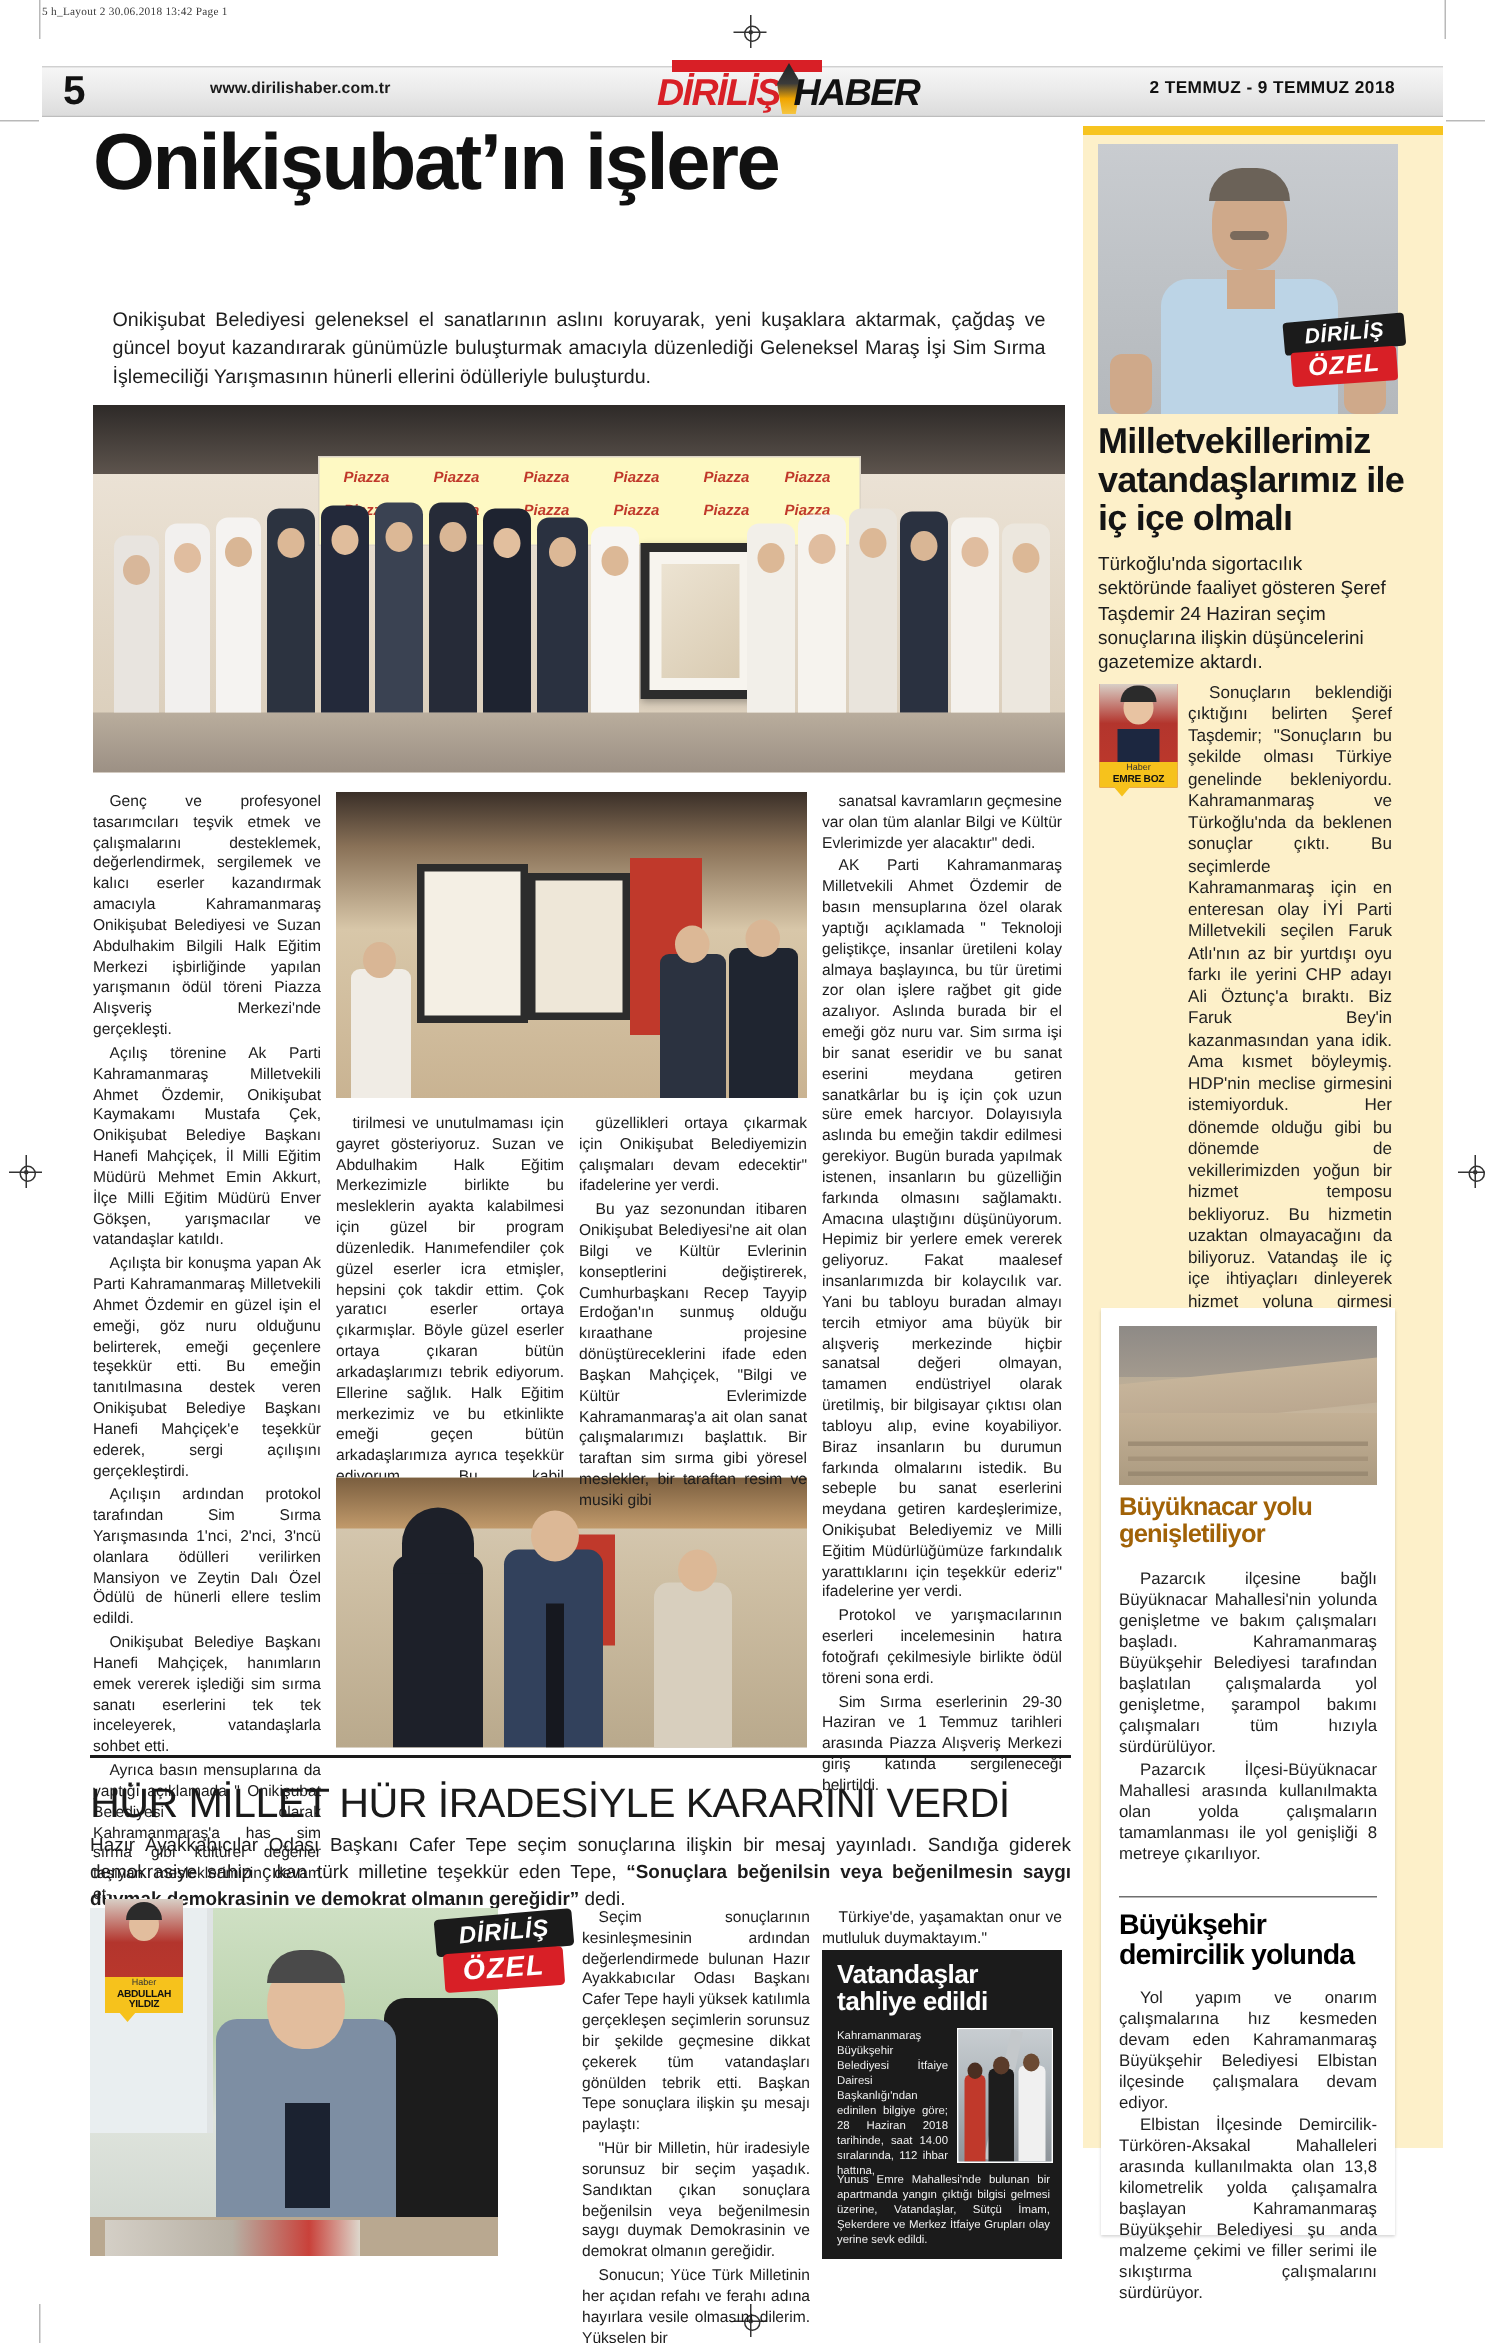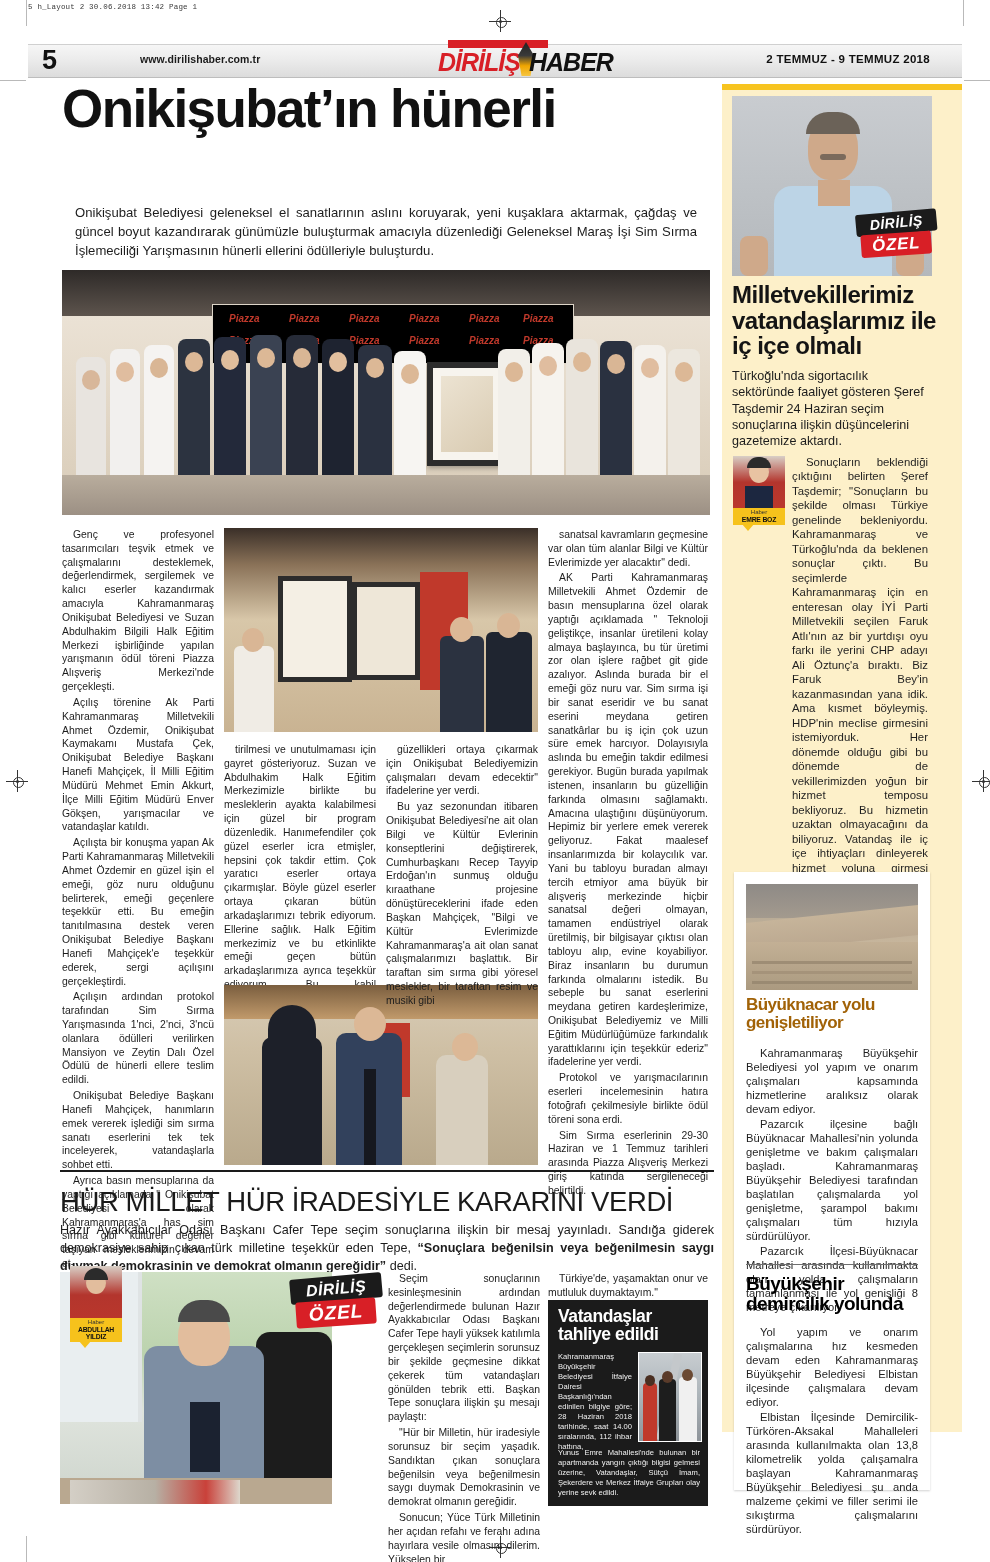--- a/index.html
+++ b/index.html
@@ -12,21 +12,21 @@
   
   .printmark{position:absolute;width:22px;height:22px;}
   .printmark:before,.printmark:after{content:"";position:absolute;background:#333;}
   .printmark:before{left:0;top:50%;width:100%;height:1px;}
   .printmark:after{top:0;left:50%;height:100%;width:1px;}
   .printmark .ring{position:absolute;left:50%;top:50%;width:9px;height:9px;margin:-4.5px 0 0 -4.5px;border:1.5px solid #333;border-radius:50%;}
   .printmark .dot{position:absolute;left:50%;top:50%;width:3px;height:3px;margin:-1.5px 0 0 -1.5px;background:#333;border-radius:50%;}
 
   .cropline{position:absolute;background:#b9b9b9;}
 
-  .slug{position:absolute;left:28px;top:3px;font-size:7.5px;color:#3a3a3a;letter-spacing:.2px;font-family:Liberation Mono, monospace;}
+  .slug{position:absolute;left:28px;top:3px;font-size:7.5px;color:#3a3a3a;letter-spacing:.2px;font-family:Liberation Serif, serif;}
 
   
   .masthead{position:absolute;left:28px;top:44px;width:934px;height:32px;
     background:linear-gradient(180deg,#f6f6f6 0%,#ebebeb 48%,#dcdcdc 100%);
     border-top:1px solid #d0d0d0;border-bottom:1px solid #bdbdbd;}
   .pagenum{position:absolute;left:42px;top:44px;width:40px;height:32px;line-height:32px;
     font-size:27px;font-weight:bold;color:#111;text-align:left;}
   .siteurl{position:absolute;left:140px;top:53px;font-size:10.5px;font-weight:bold;color:#1b1b1b;letter-spacing:.1px;}
   .datestamp{position:absolute;right:60px;top:53px;font-size:11.5px;font-weight:bold;color:#111;letter-spacing:.3px;}
 
@@ -44,21 +44,21 @@
   .headline .l2{display:block;}
 
   .standfirst{position:absolute;left:75px;top:203px;width:622px;
     font-size:13.1px;line-height:1.47;color:#1d1d1d;text-align:justify;}
 
   
   .mainphoto{position:absolute;left:62px;top:270px;width:648px;height:245px;overflow:hidden;background:#cfc6bb;}
   .mp-wall{position:absolute;inset:0;background:
       linear-gradient(180deg,#efe7dc 0%,#e6dccd 40%,#d8cbb7 100%);}
   .mp-ceiling{position:absolute;left:0;top:0;width:100%;height:46px;background:linear-gradient(180deg,#2e2a28,#5d544d);}
-  .mp-banner{position:absolute;left:150px;top:34px;width:360px;height:58px;background:#000000;border:1px solid #ddd5c8;}
+  .mp-banner{position:absolute;left:150px;top:34px;width:360px;height:58px;background:#fef9c3;border:1px solid #ddd5c8;}
   .mp-banner .piz{position:absolute;top:8px;font-size:10px;font-weight:bold;color:#c0392b;font-style:italic;}
   .mp-board{position:absolute;left:365px;top:92px;width:68px;height:92px;background:#f7f4ee;border:6px solid #2c2c2c;box-shadow:0 2px 5px rgba(0,0,0,.3);}
   .mp-board .art{position:absolute;inset:8px;background:linear-gradient(140deg,#ece3d2,#d9cbb2);}
   .mp-floor{position:absolute;left:0;bottom:0;width:100%;height:40px;background:linear-gradient(180deg,#b9ad9d,#9c9084);}
   .mp-person{position:absolute;bottom:40px;border-radius:8px 8px 0 0;}
   .mp-head{position:absolute;border-radius:50%;}
 
   
   .col{position:absolute;font-size:10.4px;line-height:1.33;color:#1c1c1c;text-align:justify;
        -webkit-hyphens:none;hyphens:none;}
@@ -178,21 +178,21 @@
   <div class="datestamp">2 TEMMUZ - 9 TEMMUZ 2018</div>
 
   <div class="logo">
     <div class="redbar"></div>
     <div class="dirilis">DİRİLİŞ</div>
     <div class="flame"></div>
     <div class="haber">HABER</div>
   </div>
 
   <div class="headline">
-    <span class="l1">Onikişubat’ın hünerli</span>
+    <span class="l1">Onikişubat’ın işlere</span>
   </div>
 
   <div class="standfirst">Onikişubat Belediyesi geleneksel el sanatlarının aslını koruyarak, yeni kuşaklara aktarmak, çağdaş ve güncel boyut kazandırarak günümüzle buluşturmak amacıyla düzenlediği Geleneksel Maraş İşi Sim Sırma İşlemeciliği Yarışmasının hünerli ellerini ödülleriyle buluşturdu.</div>
 
   <div class="mainphoto">
     <div class="mp-wall"></div>
     <div class="mp-ceiling"></div>
     <div class="mp-banner">
       <span class="piz" style="left:16px">Piazza</span>
         <span class="piz" style="left:76px">Piazza</span>
@@ -411,21 +411,20 @@
     <div class="sb-road"></div>
     <div style="position:absolute;left:0;top:0;width:100%;height:34px;background:linear-gradient(180deg,#8e8a86,#a39a8e);"></div>
     <div style="position:absolute;left:0;top:30px;width:100%;height:30px;background:linear-gradient(180deg,#c6b49a,#bba890);transform:skewY(-6deg);"></div>
     <div style="position:absolute;left:0;bottom:0;width:100%;height:48px;background:linear-gradient(180deg,#c3b095,#ab9a80);"></div>
     <div style="position:absolute;left:6px;bottom:6px;width:160px;height:3px;background:#9a8a72;"></div>
     <div style="position:absolute;left:6px;bottom:16px;width:160px;height:3px;background:#a5937a;"></div>
     <div style="position:absolute;left:6px;bottom:26px;width:160px;height:3px;background:#9e8d75;"></div>
   </div>
   <div class="sb-h2">Büyüknacar yolu genişletiliyor</div>
   <div class="sb-body2">
-    <p>Kahramanmaraş Büyükşehir Belediyesi yol yapım ve onarım çalışmaları kapsamında hizmetlerine aralıksız olarak devam ediyor.</p>
     <p>Pazarcık ilçesine bağlı Büyüknacar Mahallesi'nin yolunda genişletme ve bakım çalışmaları başladı. Kahramanmaraş Büyükşehir Belediyesi tarafından başlatılan çalışmalarda yol genişletme, şarampol bakımı çalışmaları tüm hızıyla sürdürülüyor.</p>
     <p>Pazarcık İlçesi-Büyüknacar Mahallesi arasında kullanılmakta olan yolda çalışmaların tamamlanması ile yol genişliği 8 metreye çıkarılıyor.</p>
   </div>
 
   <div class="sb-div"></div>
   <div class="sb-h3">Büyükşehir demircilik yolunda</div>
   <div class="sb-body3">
     <p>Yol yapım ve onarım çalışmalarına hız kesmeden devam eden Kahramanmaraş Büyükşehir Belediyesi Elbistan ilçesinde çalışmalara devam ediyor.</p>
     <p>Elbistan İlçesinde Demircilik-Türkören-Aksakal Mahalleleri arasında kullanılmakta olan 13,8 kilometrelik yolda çalışamalra başlayan Kahramanmaraş Büyükşehir Belediyesi şu anda malzeme çekimi ve filler serimi ile sıkıştırma çalışmalarını sürdürüyor.</p>
   </div>

